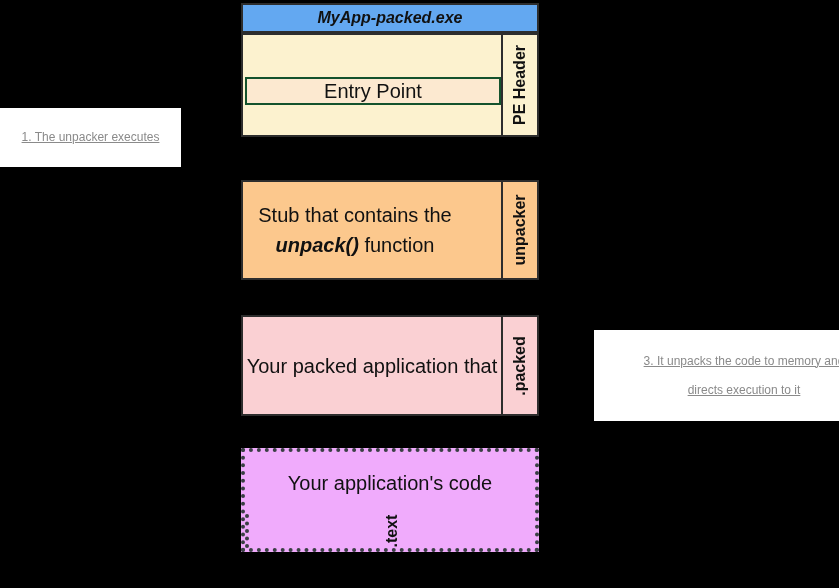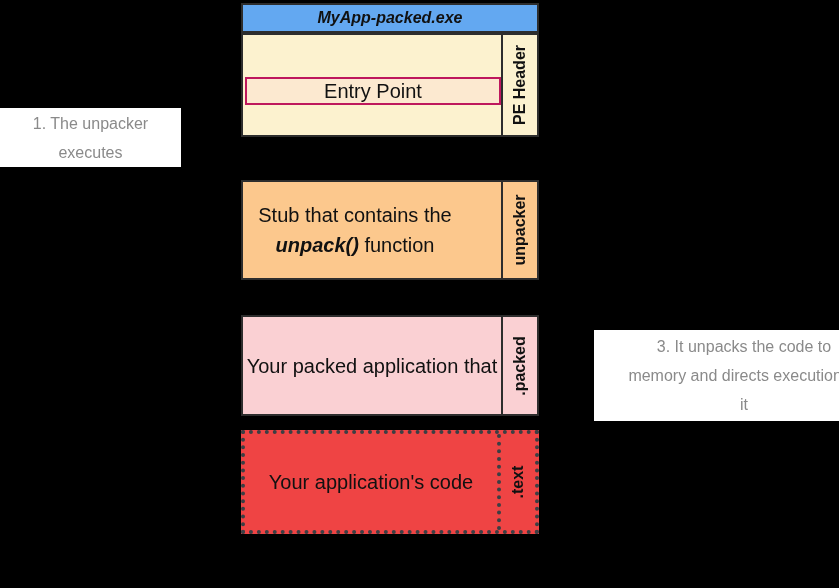--- a/index.html
+++ b/index.html
@@ -50,51 +50,52 @@
     position: absolute;
     top: 50%; left: 50%;
     transform: translate(-50%, -50%) rotate(-90deg);
     white-space: nowrap;
     font-size: 16px;
     font-weight: bold;
   }
   #pe-section      { top: 33px;  height: 104px; background: #FCF2CF; }
   #unpacker-section{ top: 180px; height: 100px; background: #FCC88D; gap: 34px; }
   #packed-section  { top: 315px; height: 101px; background: #FAD0D3; }
-  #text-section    { top: 430px; height: 104px; background: #ef4444;
-                     border: 4px dotted #3a3f44; }
+  #text-section    { top: 448px; height: 104px; background: #f0abfc;
+                     border: 4px dotted #3a3f44; flex-direction: column; }
   #text-section .vlabel { border-left: 4px dotted #3a3f44; }
 
   #entry-point {
     position: absolute;
     left: 2px; right: 0;
     top: 42px; height: 28px;
     box-sizing: border-box;
     background: #FCE9D0;
-    border: 2px solid #be185d;
+    border: 2px solid #14532d;
     display: flex;
     align-items: center;
     justify-content: center;
     font-size: 20px;
     line-height: 20px;
   }
   .func { font-weight: bold; font-style: italic; }
 
   
   .annotation {
     position: absolute;
     background: #FFFFFF;
     color: #8A8A8A;
-    font-size: 16px;
+    font-size: 12px;
     line-height: 29px;
     text-align: center;
     display: flex;
     align-items: center;
     justify-content: center;
     box-sizing: border-box;
+    text-decoration: underline;
   }
   #annotation-step1 { left: 0px;   top: 108px; width: 181px; height: 59px; }
   #annotation-step2 { left: 11px;  top: 285px; width: 158px; height: 59px; }
   #annotation-step3 { left: 594px; top: 330px; width: 267px; height: 91px; padding-left: 33px; }
 </style>
 </head>
 <body>
 
 <div id="stage">
 

